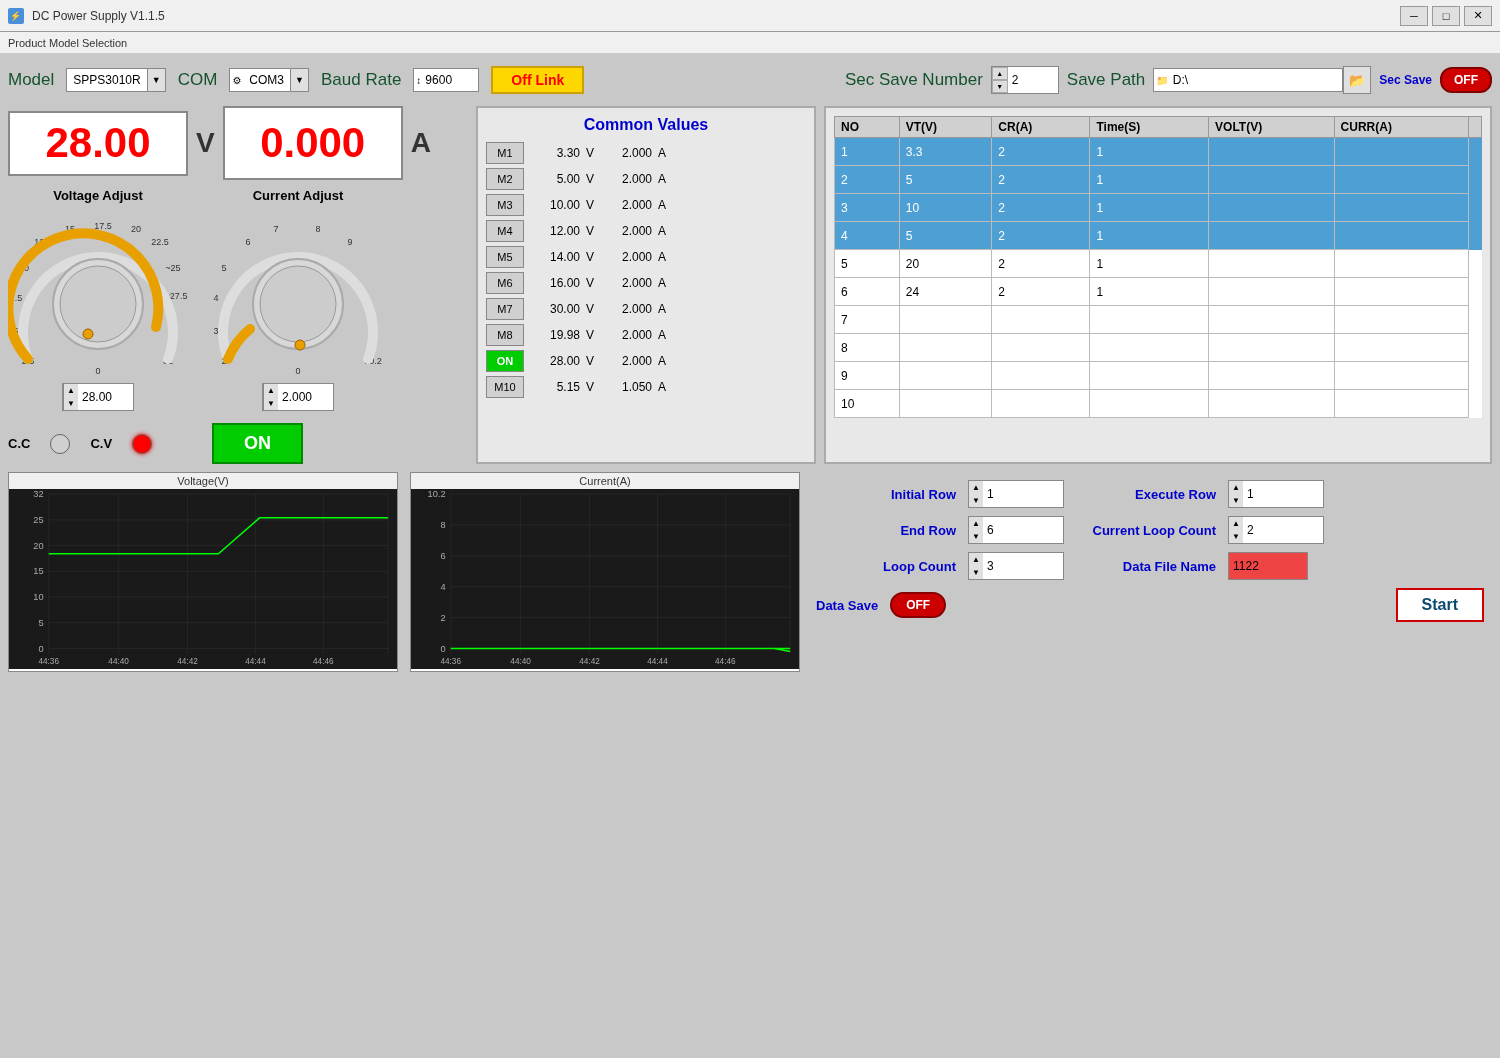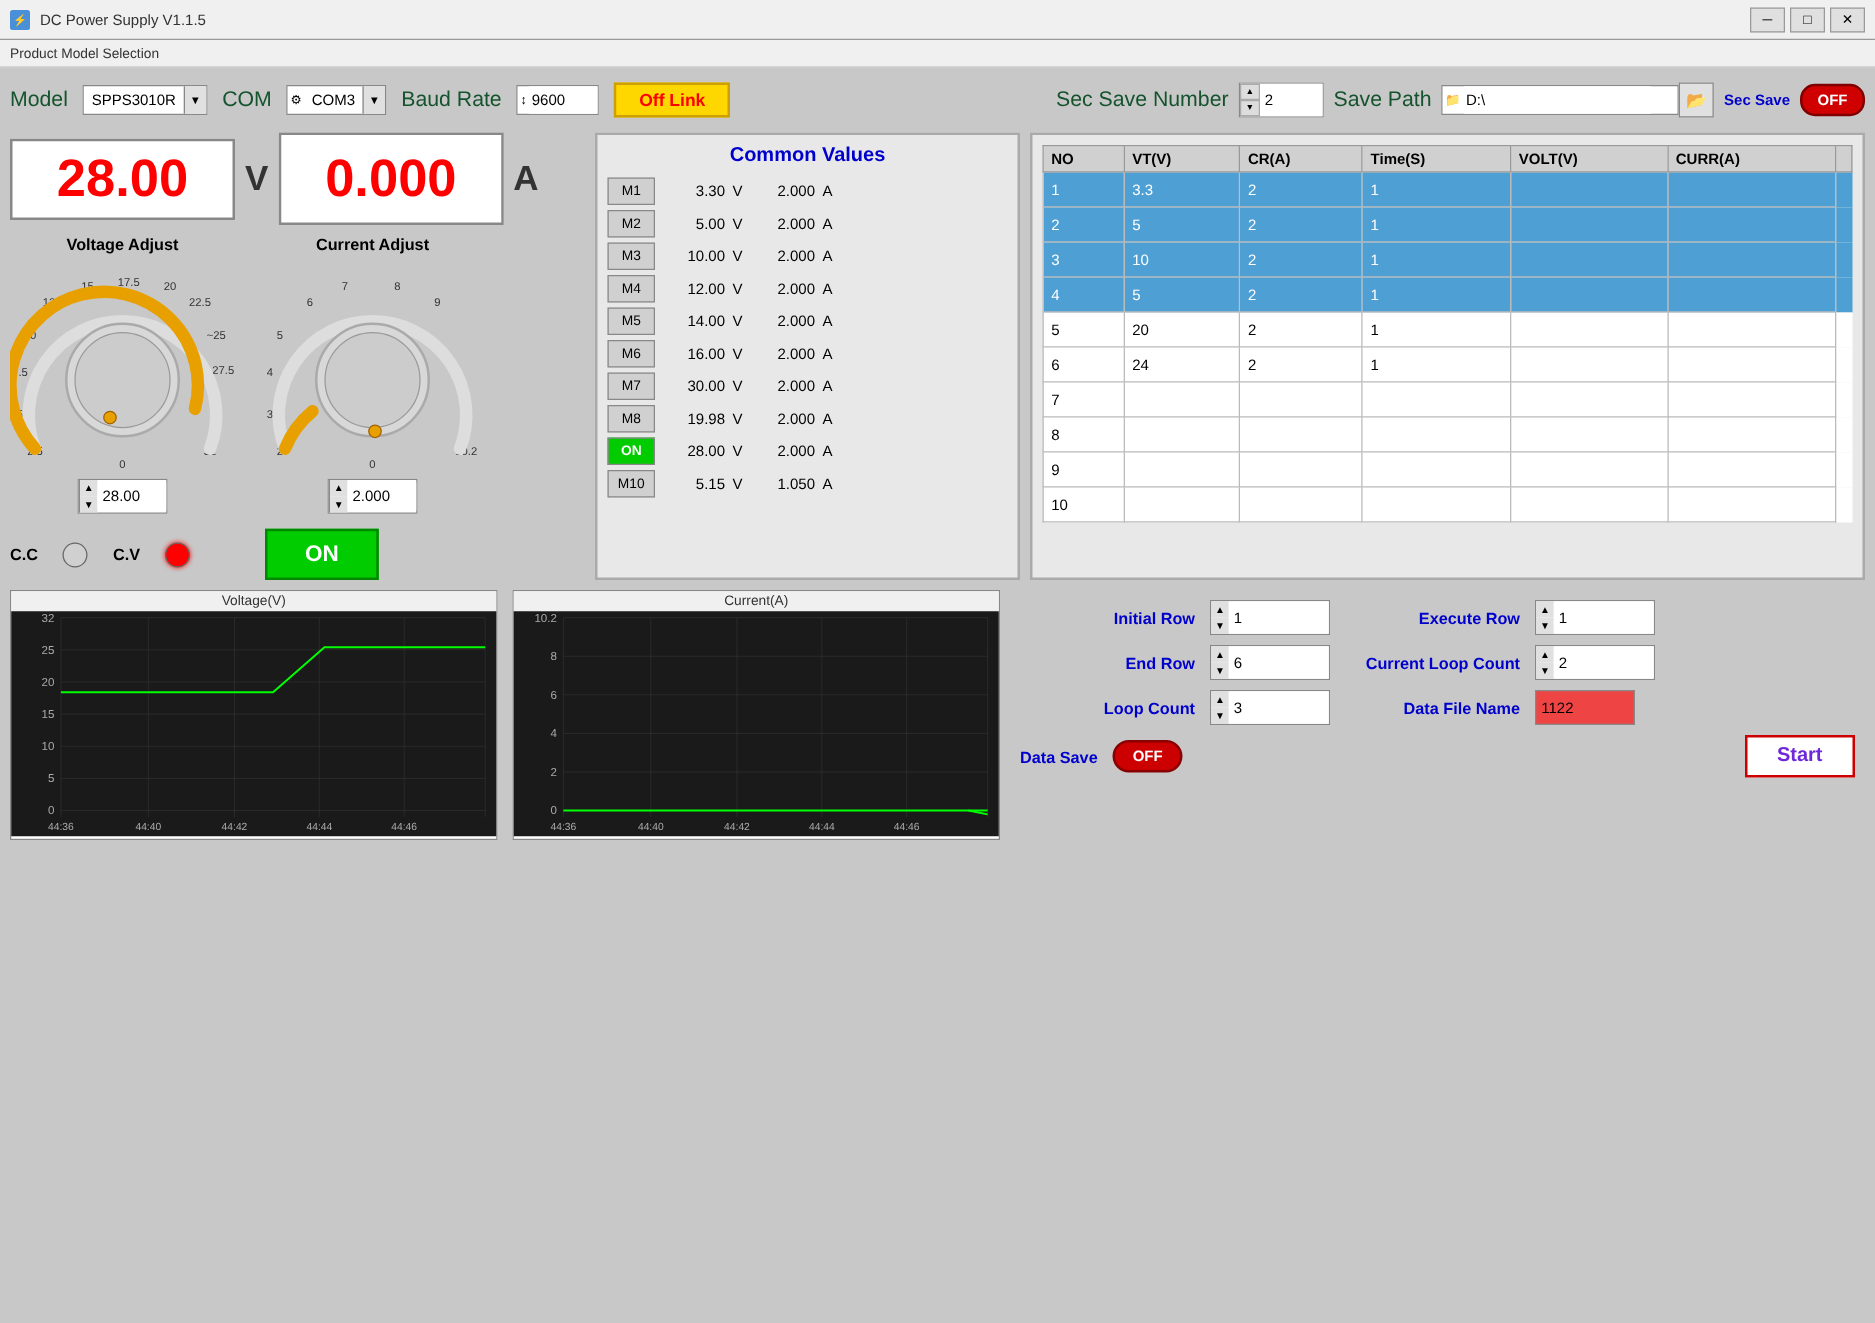--- a/index.html
+++ b/index.html
@@ -342,21 +342,21 @@
     }
     .ctrl-spinner-btns {
       display: flex; flex-direction: column;
     }
     .start-btn {
       background: white;
       border: 2px solid #cc0000;
       padding: 6px 24px;
       font-size: 16px;
       font-weight: bold;
-      color: #6d28d9;
+      color: #0c4a6e;
       cursor: pointer;
     }
     .data-save-label {
       color: #0000cc;
       font-weight: bold;
       font-size: 13px;
     }
     .data-save-toggle {
       background: #cc0000;
       border: 2px solid #880000;

